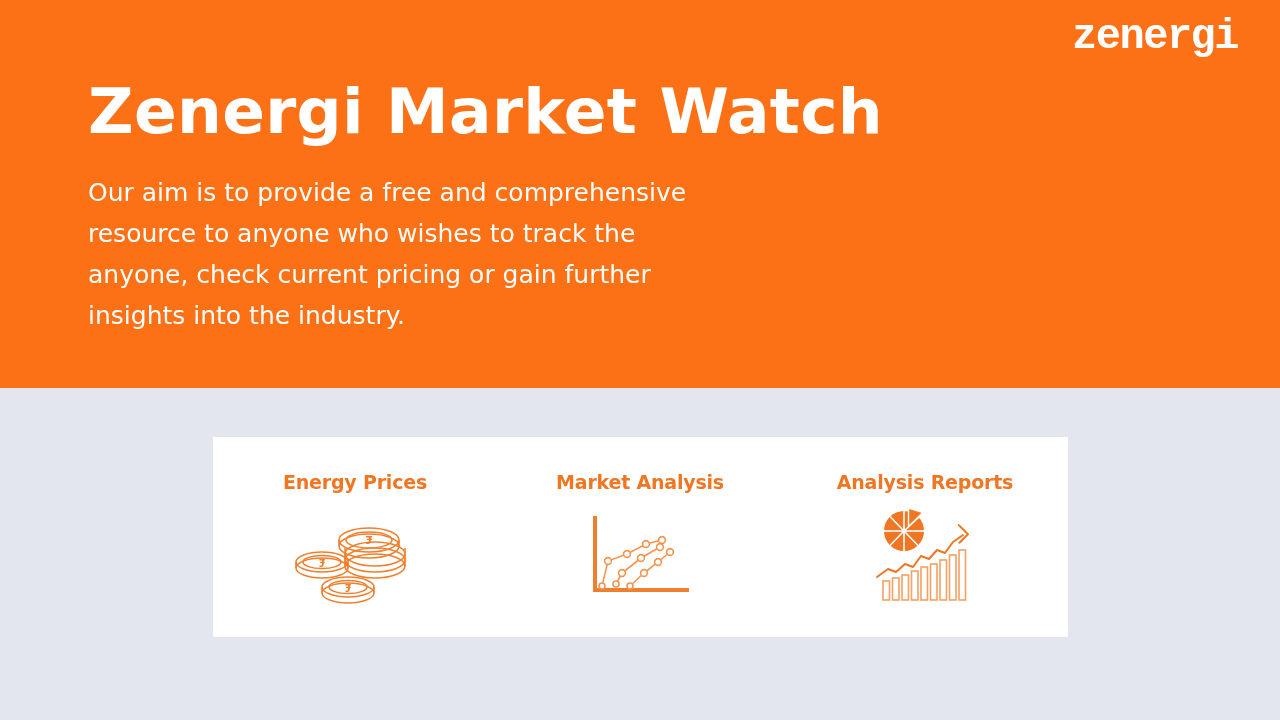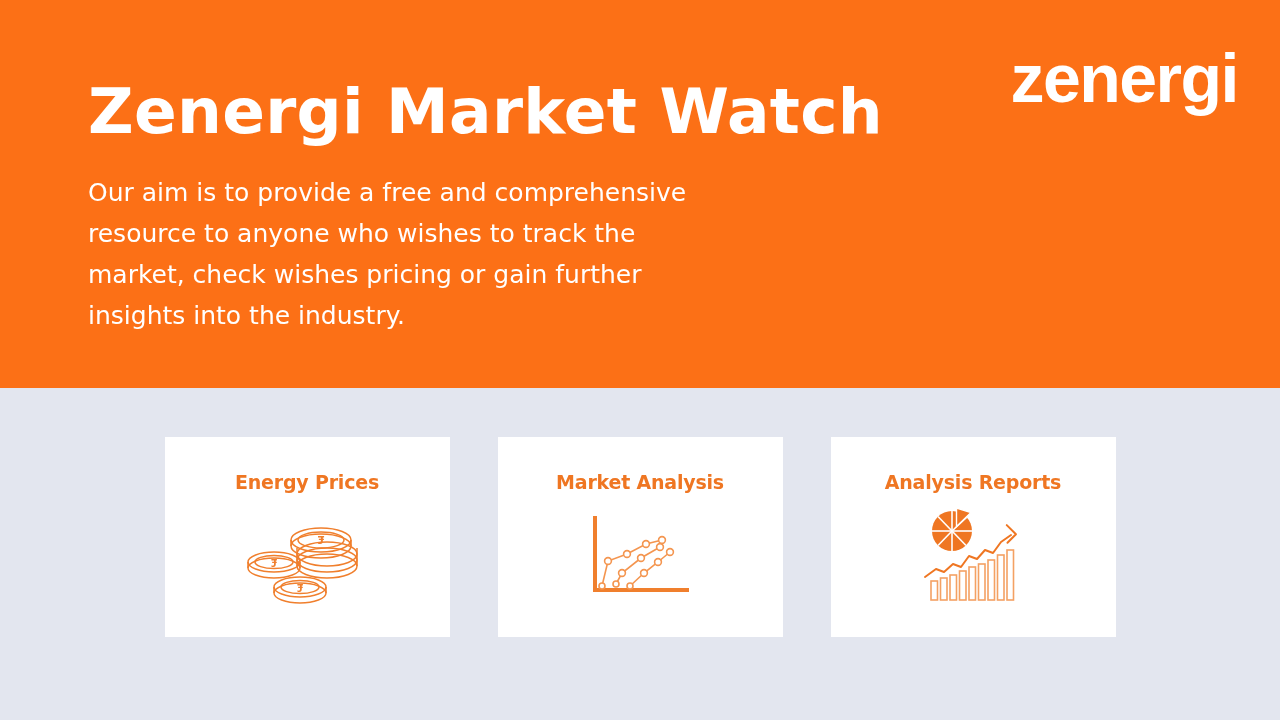--- a/index.html
+++ b/index.html
@@ -21,25 +21,25 @@
   .hero {
     position: relative;
     width: 1280px;
     height: 388px;
     background: #fc7016;
     overflow: hidden;
   }
 
   .brand-logo {
     position: absolute;
-    top: 44px;
+    top: 16px;
     right: 42px;
     color: #ffffff;
-    font-family: Liberation Sans, sans-serif;
-    font-size: 68px;
+    font-family: Liberation Mono, monospace;
+    font-size: 42px;
     font-weight: 700;
     letter-spacing: -1.5px;
     line-height: 1;
   }
 
   .hero-inner {
     position: absolute;
     left: 88px;
     top: 78px;
     width: 760px;
@@ -70,21 +70,20 @@
     width: 1280px;
     height: 332px;
     display: flex;
     justify-content: center;
     align-items: flex-start;
     padding-top: 49px;
   }
 
   .cards-row {
     display: flex;
-    gap: 48px;
   }
 
   .card {
     width: 285px;
     height: 200px;
     background: #ffffff;
     display: flex;
     flex-direction: column;
     align-items: center;
     padding-top: 36px;
@@ -115,21 +114,21 @@
 </head>
 <body>
 
 <header class="hero">
 
   <div class="brand-logo">zenergi</div>
 
   <div class="hero-inner">
     <h1 class="hero-title">Zenergi Market Watch</h1>
 
-    <p class="hero-sub">Our aim is to provide a free and comprehensive resource to anyone who wishes to track the market, check wishes pricing or gain further insights into the industry.</p>
+    <p class="hero-sub">Our aim is to provide a free and comprehensive resource to anyone who wishes to track the anyone, check current pricing or gain further insights into the industry.</p>
   </div>
 
 </header>
 
 <main class="cards-region">
   <div class="cards-row">
 
     <div class="card">
       <div class="card-title">Energy Prices</div>
 

